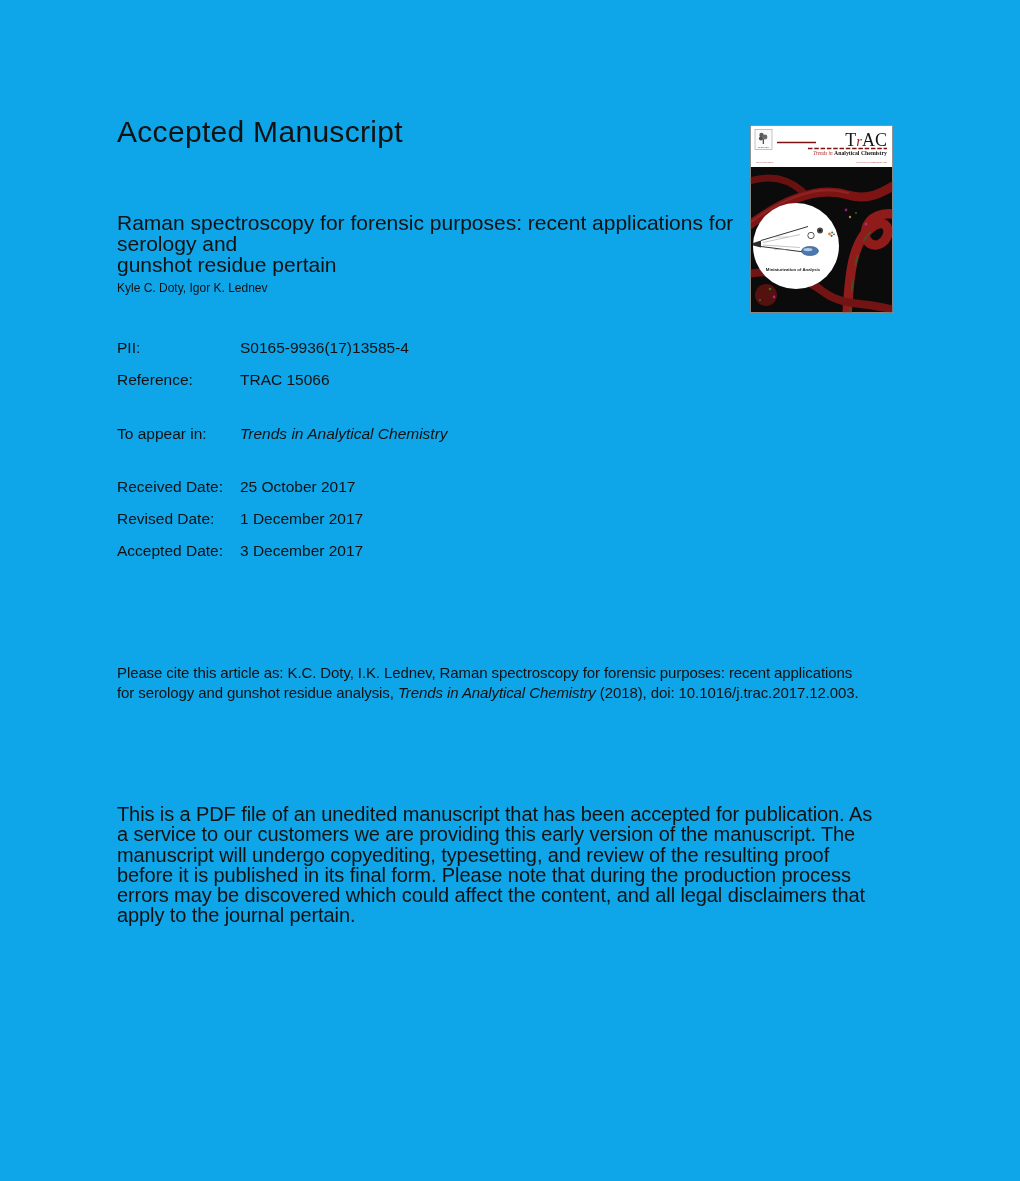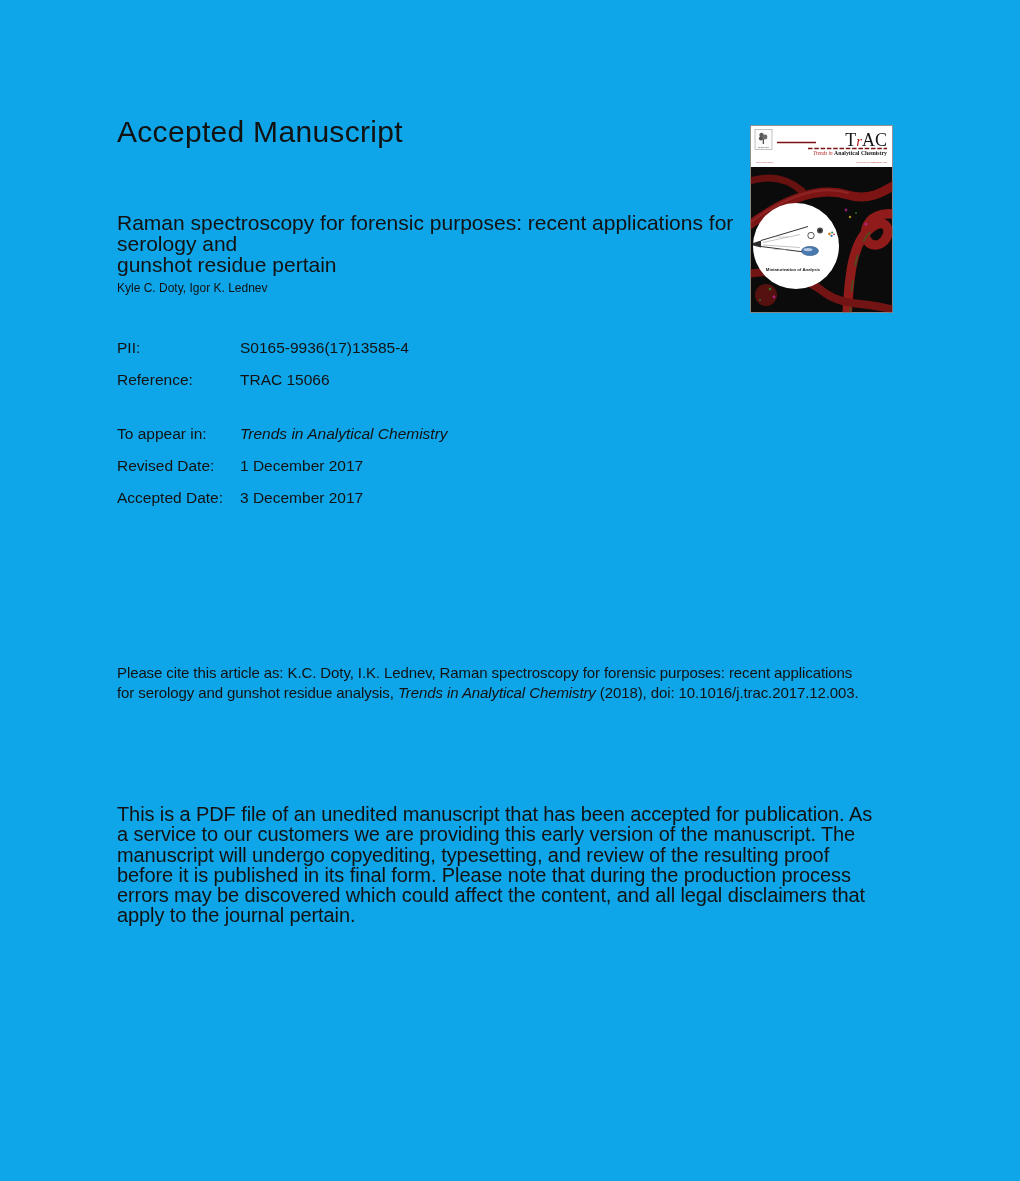--- a/index.html
+++ b/index.html
@@ -185,20 +185,24 @@
       <span class="value">S0165-9936(17)13585-4</span>
     </div>
     <div class="meta-row">
       <span class="label">Reference:</span>
       <span class="value">TRAC 15066</span>
     </div>
     <div class="meta-row gap-lg">
       <span class="label">To appear in:</span>
       <span class="value italic">Trends in Analytical Chemistry</span>
     </div>
+    <div class="meta-row gap-md">
+      <span class="label">Received Date:</span>
+      <span class="value">25 October 2017</span>
+    </div>
     <div class="meta-row">
       <span class="label">Revised Date:</span>
       <span class="value">1 December 2017</span>
     </div>
     <div class="meta-row">
       <span class="label">Accepted Date:</span>
       <span class="value">3 December 2017</span>
     </div>
   </div>
 

